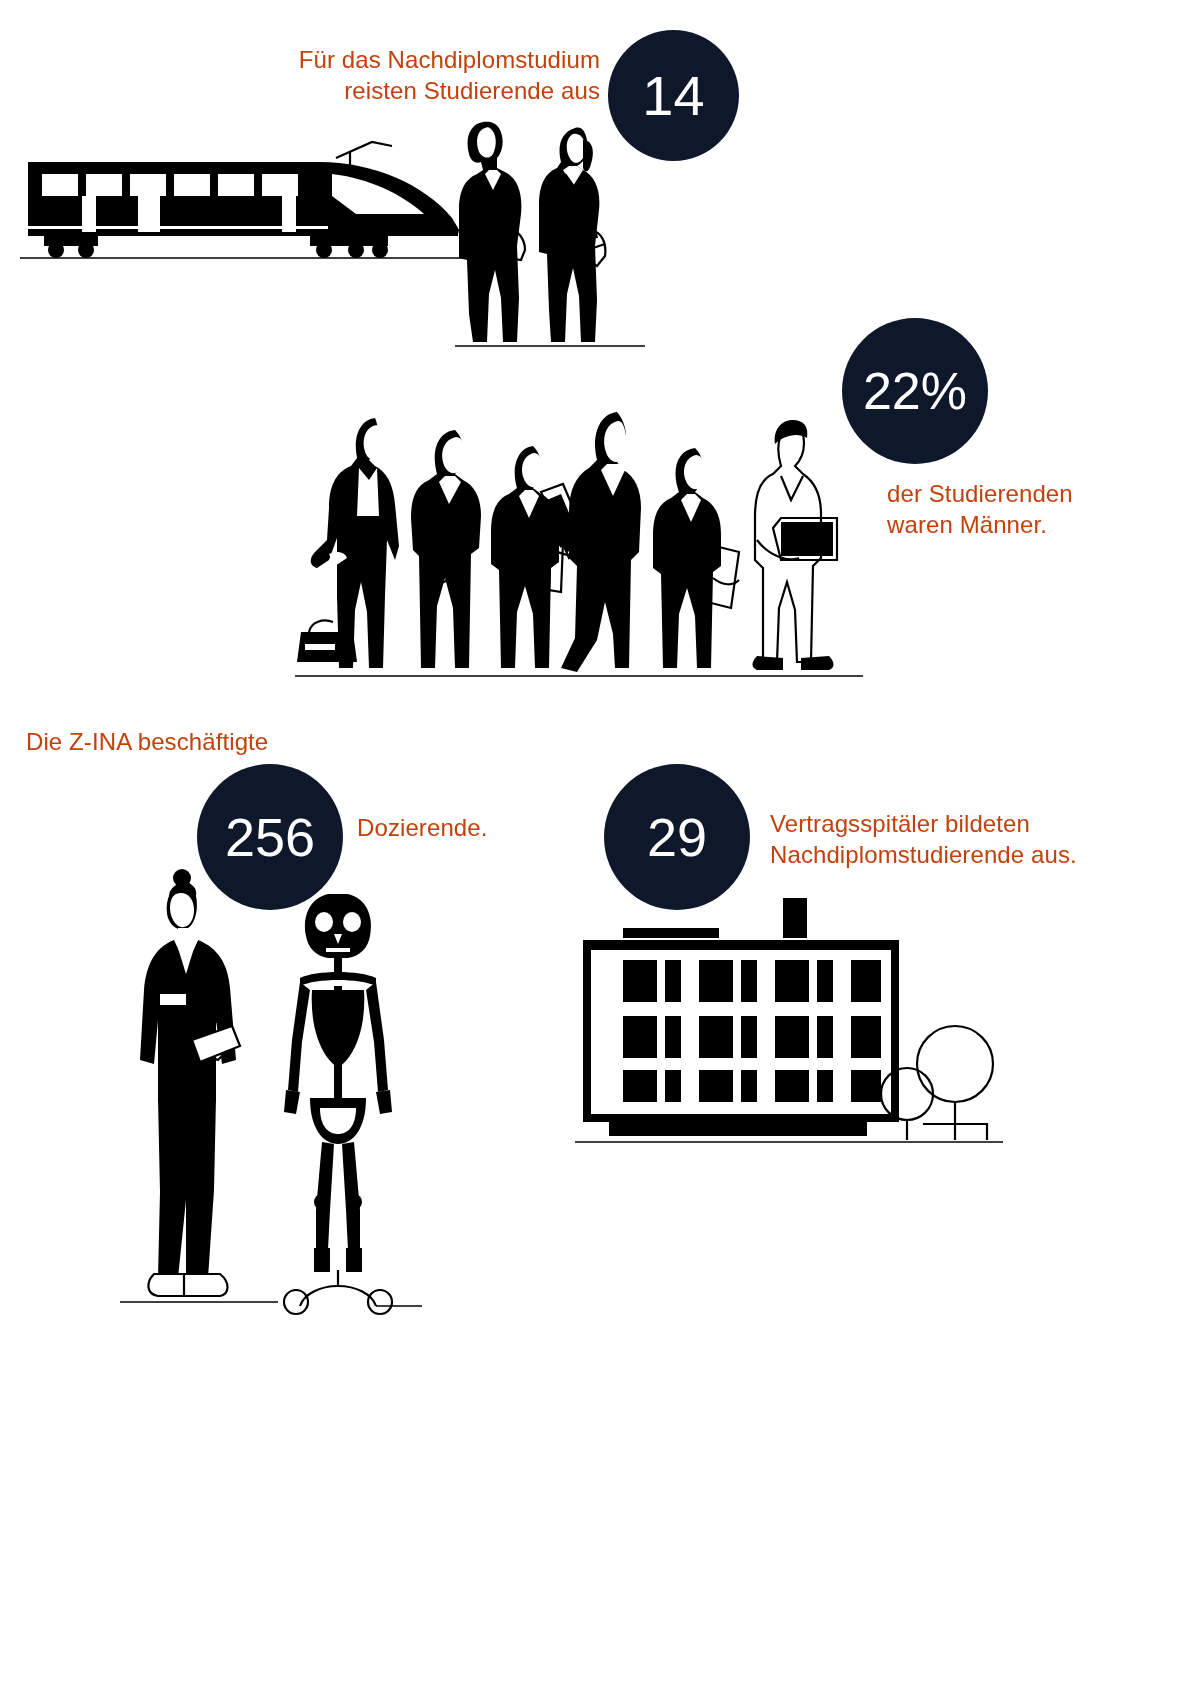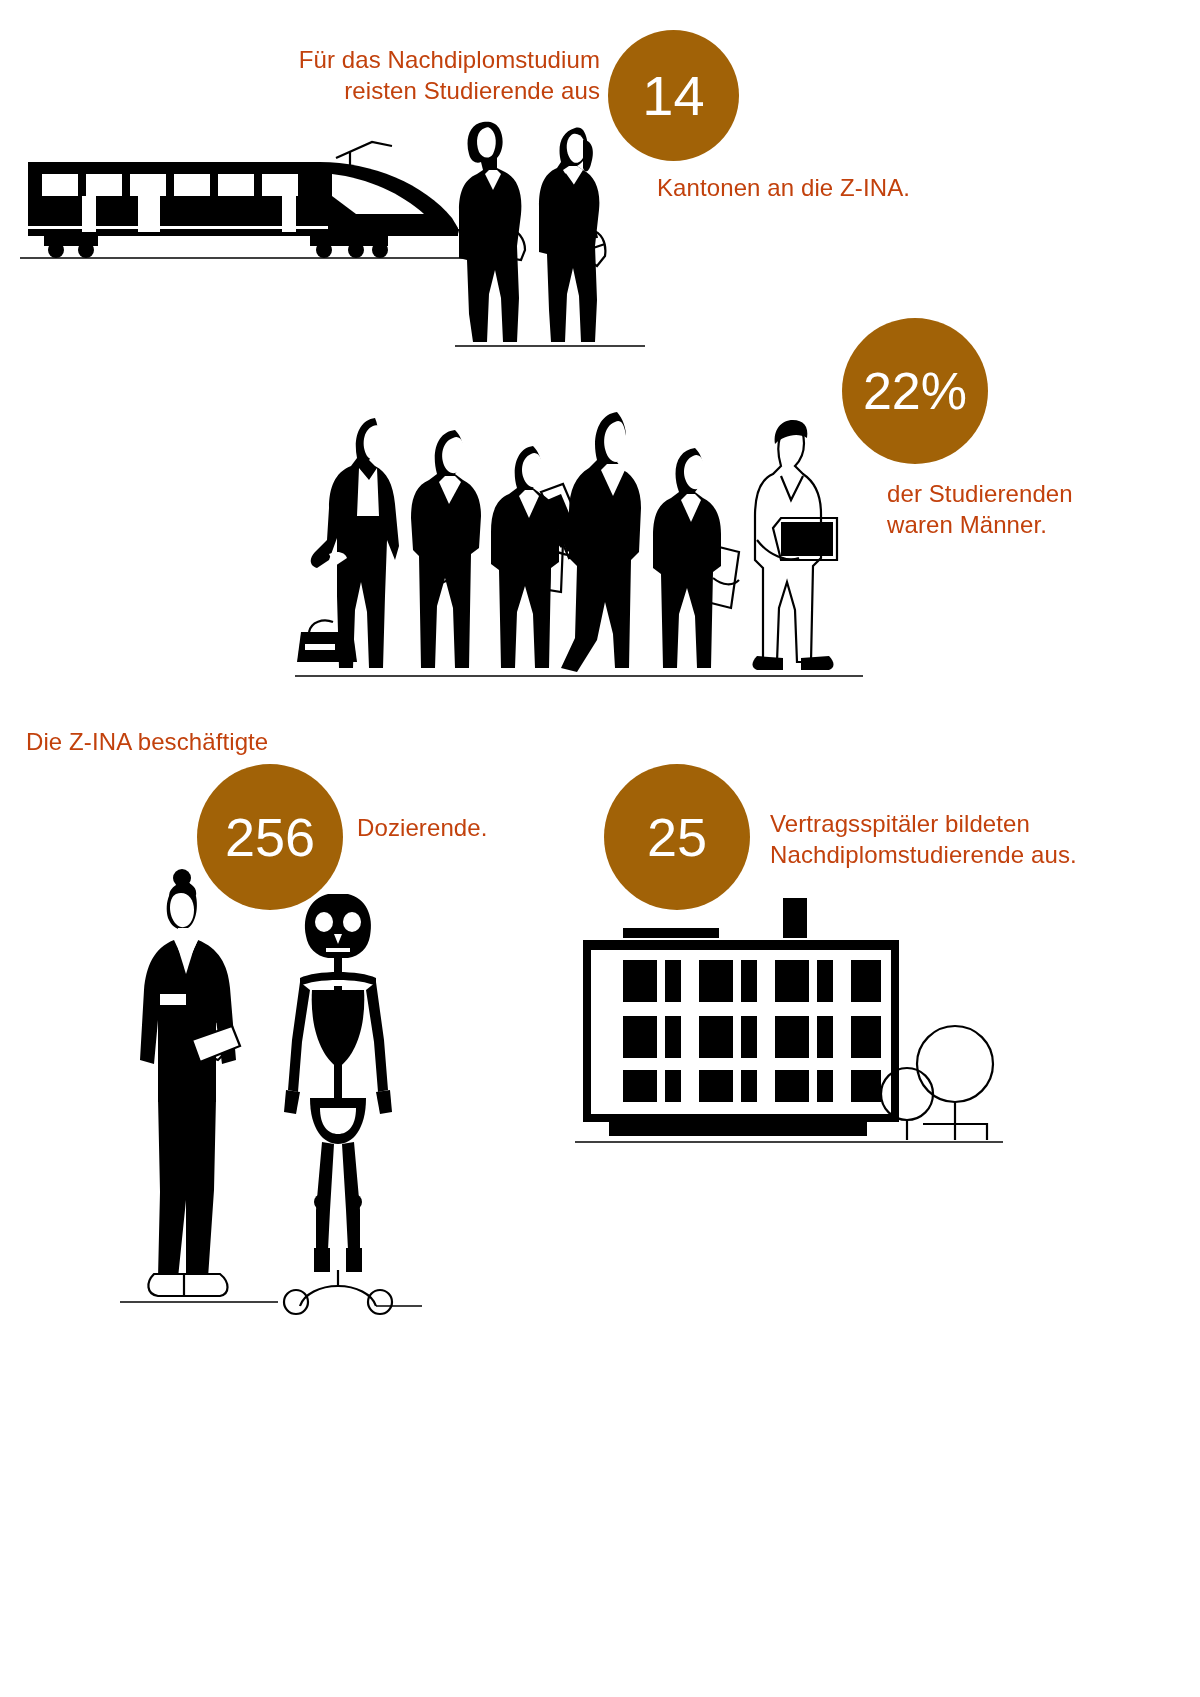--- a/index.html
+++ b/index.html
@@ -13,21 +13,21 @@
   
   .cap{
     position:absolute;color:#c2410c;font-size:24px;line-height:31px;
     font-weight:400;letter-spacing:0.1px;white-space:pre-line;
   }
   .cap.right{text-align:right;}
   .cap.left{text-align:left;}
 
   
   .bubble{
-    position:absolute;border-radius:50%;background:#a16207;
+    position:absolute;border-radius:50%;background:#0f172a;
     display:flex;align-items:center;justify-content:center;
     color:#ffffff;font-weight:400;
   }
   .bubble span{display:block;line-height:1;}
 
   #bubble-14{left:608px;top:30px;width:131px;height:131px;}
   #bubble-14 span{font-size:56px;}
   #bubble-22{left:842px;top:318px;width:146px;height:146px;}
   #bubble-22 span{font-size:52px;}
   #bubble-321{left:197px;top:764px;width:146px;height:146px;}
@@ -48,21 +48,20 @@
 
 <div class="stage">
 
   <div class="cap right" id="cap-14-lead" style="left:210px;top:44px;width:390px;">Für das Nachdiplomstudium
 reisten Studierende aus</div>
 
   <div class="bubble" id="bubble-14">
     <span>14</span>
   </div>
 
-  <div class="cap left" id="cap-14-trail" style="left:657px;top:172px;width:420px;">Kantonen an die Z-INA.</div>
 
   <div class="art" id="art-train" style="left:20px;top:140px;">
     <svg width="460" height="125" viewBox="0 0 460 125">
 
       <path class="ln" d="M316 18 L352 2 L372 6"></path>
       <path class="ln" d="M330 12 L330 26"></path>
 
       <path class="ink" d="M8 22 L300 22 C352 22 404 44 432 78 L438 88 L438 96 L8 96 Z"></path>
 
       <rect class="wht" x="22" y="34" width="36" height="22"></rect>
@@ -273,21 +272,21 @@
       <path class="ln" d="M66 380 L66 396"></path>
       <path class="ln" d="M66 396 C48 396 32 404 28 416"></path>
       <path class="ln" d="M66 396 C84 396 100 404 104 416"></path>
       <circle class="ln" cx="24" cy="412" r="12"></circle>
       <circle class="ln" cx="108" cy="412" r="12"></circle>
       <path class="ln-thin" d="M104 416 L150 416"></path>
     </svg>
   </div>
 
   <div class="bubble" id="bubble-25">
-    <span>25</span>
+    <span>29</span>
   </div>
 
   <div class="cap left" id="cap-25-trail" style="left:770px;top:808px;width:400px;">Vertragsspitäler bildeten
 Nachdiplomstudierende aus.</div>
 
   <div class="art" id="art-hospital" style="left:575px;top:898px;">
     <svg width="430" height="260" viewBox="0 0 430 260">
 
       <rect class="ink" x="208" y="0" width="24" height="40"></rect>
 

